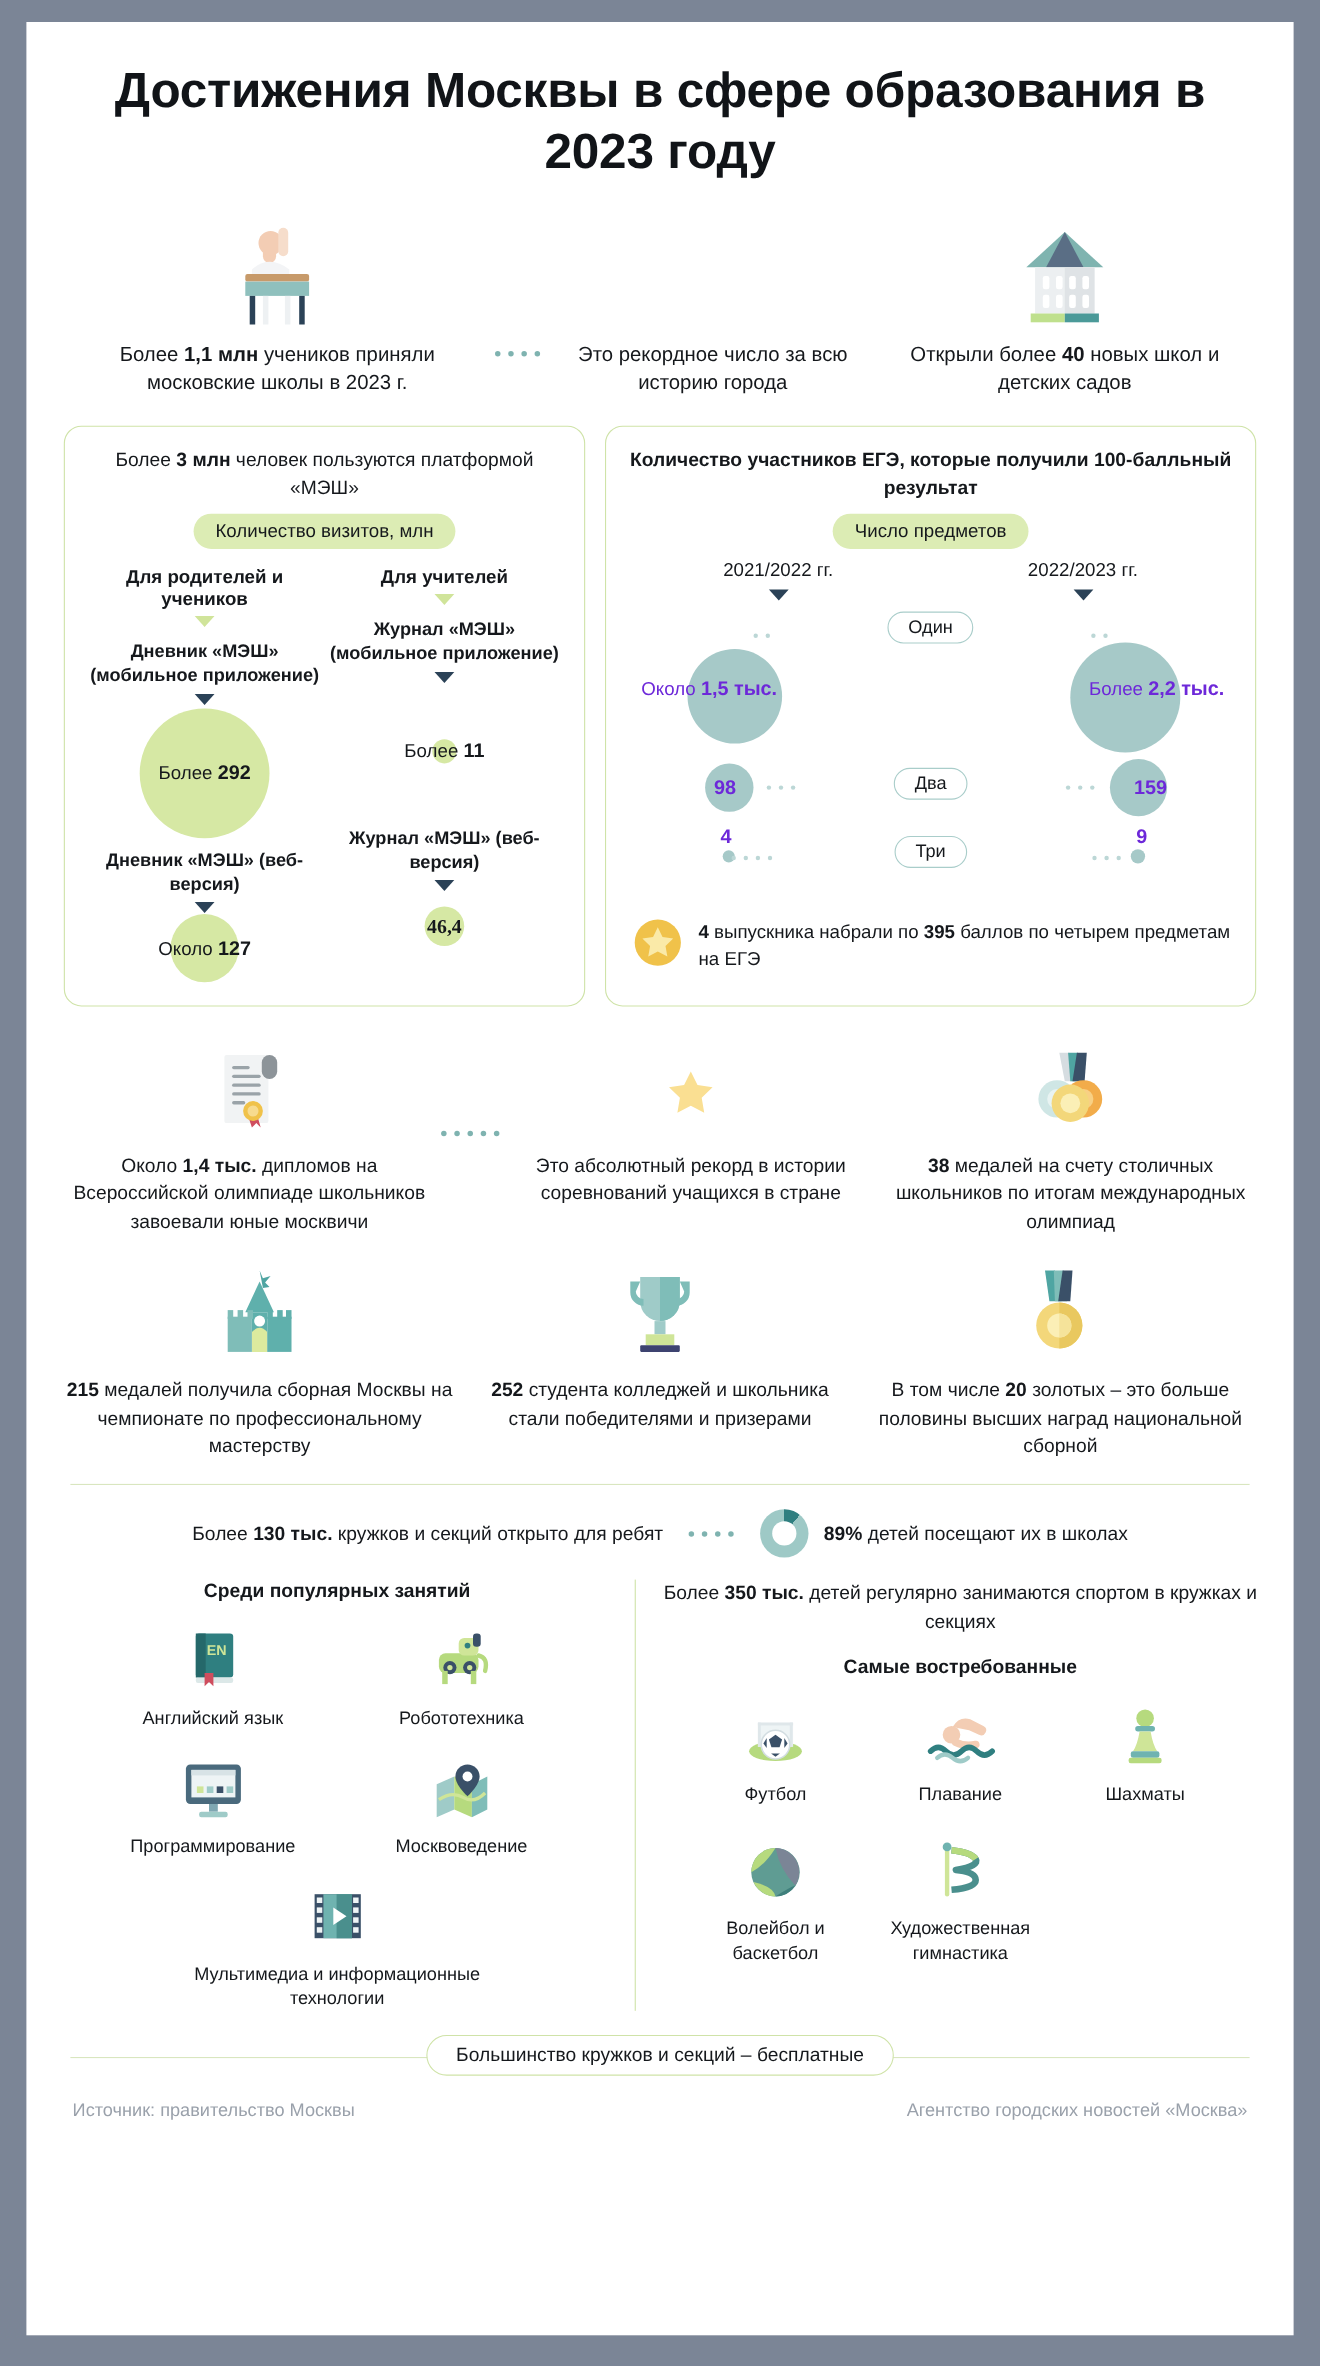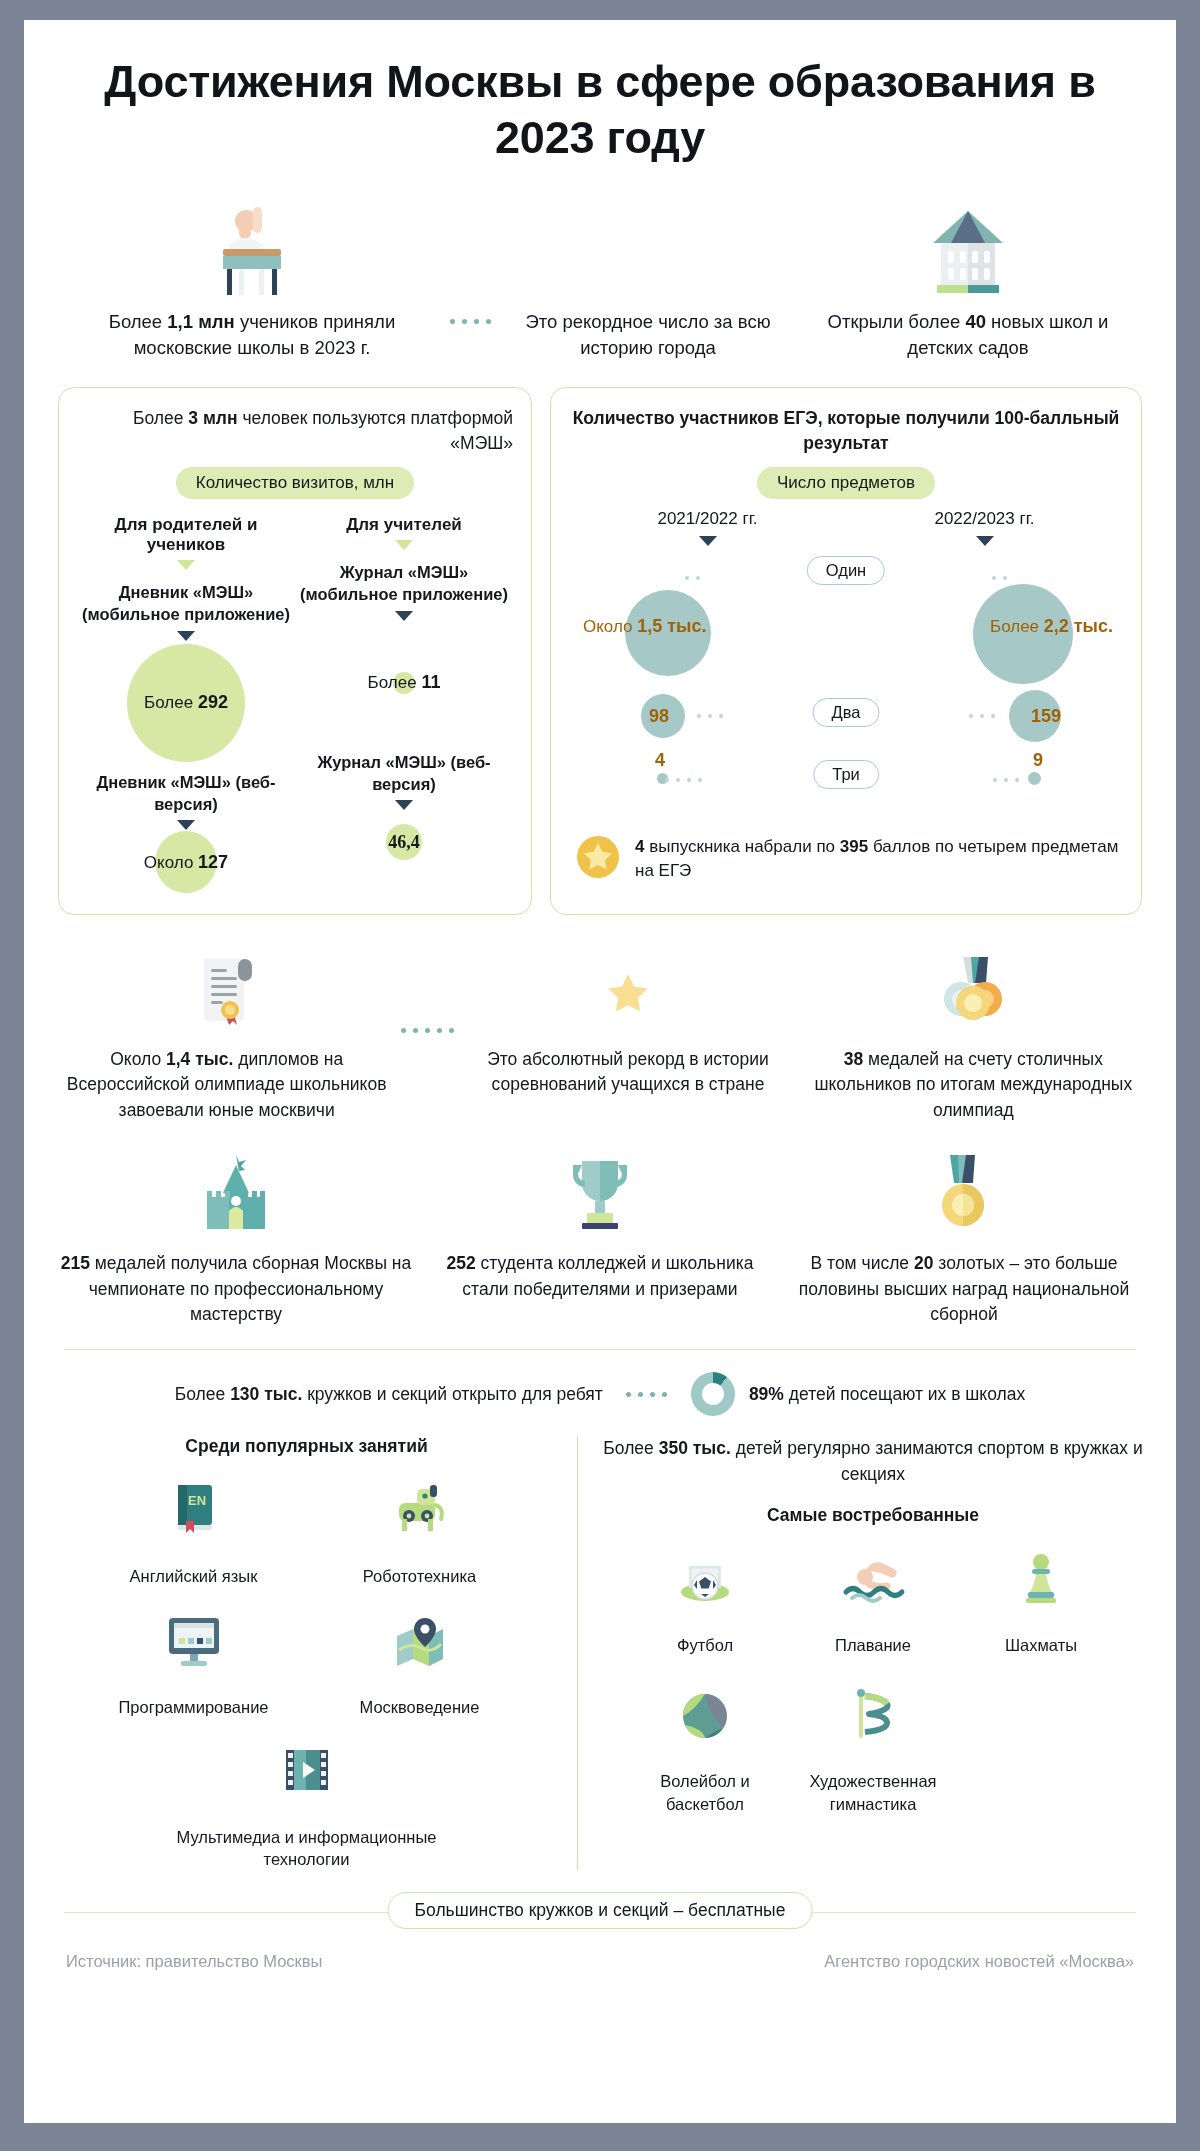--- a/index.html
+++ b/index.html
@@ -61,21 +61,21 @@
   .panel {
     border: 1.6px solid #cfe3a8;
     border-radius: 16px;
     padding: 18px 18px 20px 18px;
     position: relative;
   }
   .panel-left { flex: 0 0 474px; }
   .panel-right { flex: 1; }
 
   .panel-head {
-    font-size: 17.5px; color: #15181c; text-align: right; line-height: 1.4;
+    font-size: 17.5px; color: #15181c; text-align: center; line-height: 1.4;
   }
   .panel-head.center { text-align: center; font-weight: bold; font-size: 17.5px; }
   .panel-head b { font-weight: bold; }
 
   .pill {
     display: inline-block;
     background: #dcecb4;
     border-radius: 16px;
     padding: 6px 20px;
     font-size: 17px;
@@ -113,21 +113,21 @@
     position:absolute; left:50%; top: 6px; transform: translateX(-50%);
     border: 1.4px solid #a9cdca; background:#fff; border-radius: 16px;
     padding: 4px 18px; font-size: 16.5px; color:#15181c; z-index: 3; white-space: nowrap;
   }
   .circ-teal {
     background: #a6c9c8; border-radius: 50%;
     display:flex; align-items:center; justify-content:center;
     position:absolute;
   }
   .eg-num {
-    position:absolute; font-size: 17px; color:#a16207; white-space:nowrap; z-index: 2;
+    position:absolute; font-size: 17px; color:#6d28d9; white-space:nowrap; z-index: 2;
   }
   .eg-num b { font-weight: bold; font-size: 18px; }
 
   .dotline { position:absolute; display:flex; gap:7px; align-items:center; z-index:1; }
   .dot-sm { width: 4px; height: 4px; border-radius: 50%; background:#bcd7d6; }
 
   .starnote { display:flex; align-items:center; gap:14px; margin-top: 28px; padding-left: 6px; }
   .starnote .txt { font-size: 17px; line-height: 1.4; color:#15181c; }
   .starnote .txt b { font-weight:bold; }
 
@@ -157,21 +157,21 @@
   .clubs-body { display:flex; margin-top: 20px; }
   .cb-left { flex: 0 0 524px; padding-right: 18px; border-right: 1.4px solid #cfe3a8; }
   .cb-right { flex: 1; padding-left: 22px; }
   .cb-title { font-weight: bold; font-size: 17.5px; text-align:center; color:#15181c; }
   .cb-note { font-size: 17.5px; text-align:center; line-height:1.45; color:#15181c; }
   .cb-note b { font-weight:bold; }
 
   .icon-grid { display:flex; justify-content:center; gap: 36px; margin-top: 20px; }
   .icon-item { text-align:center; width: 190px; }
   .icon-box { height: 62px; display:flex; align-items:flex-end; justify-content:center; }
-  .icon-label { font-size: 16.5px; line-height:1.35; color:#15181c; margin-top: 26px; }
+  .icon-label { font-size: 16.5px; line-height:1.35; color:#15181c; margin-top: 12px; }
 
   .icon-grid3 { display:flex; justify-content:center; gap: 18px; margin-top: 20px; }
   .icon-item3 { text-align:center; width: 150px; }
 
   .free-wrap { position: relative; margin-top: 22px; height: 40px; }
   .free-line { position:absolute; top:50%; left: 10px; right: 10px; height:1px; background:#d9e6bf; }
   .free-chip {
     position:absolute; left:50%; top:0; transform: translateX(-50%);
     border:1.5px solid #cfe3a8; border-radius: 20px; background:#fff;
     padding: 7px 26px; font-size: 17.5px; color:#15181c; white-space:nowrap;

